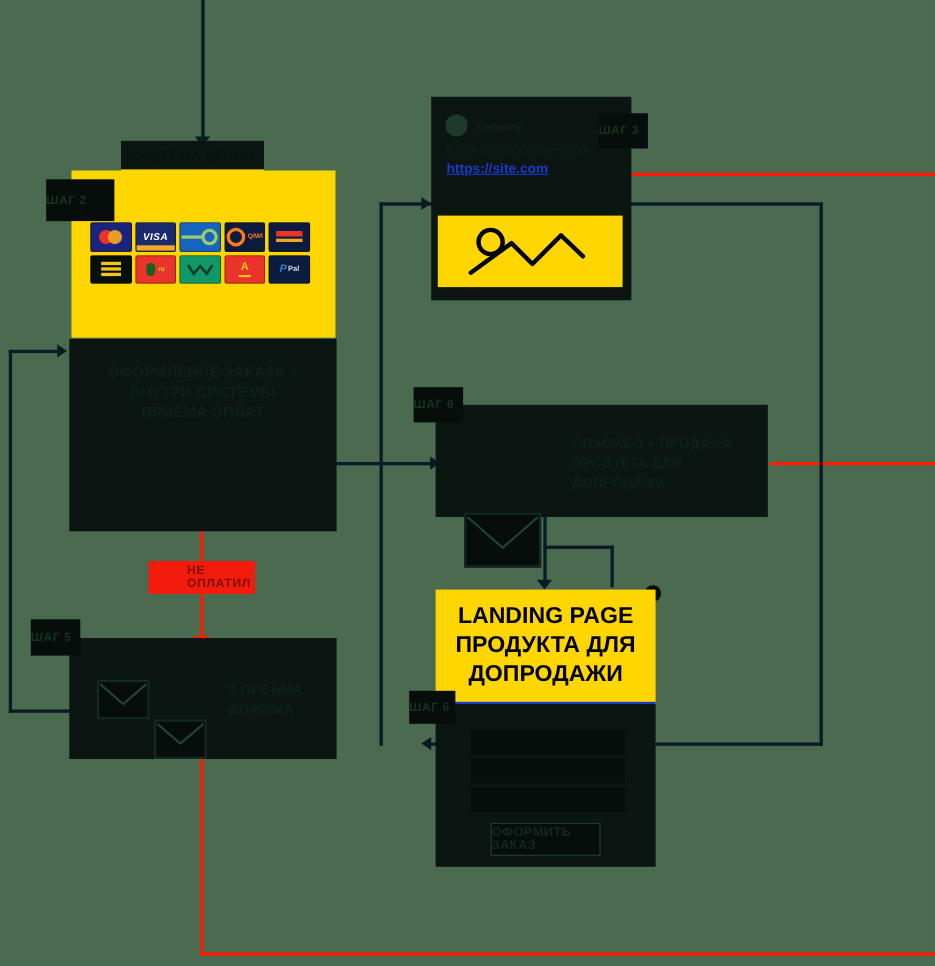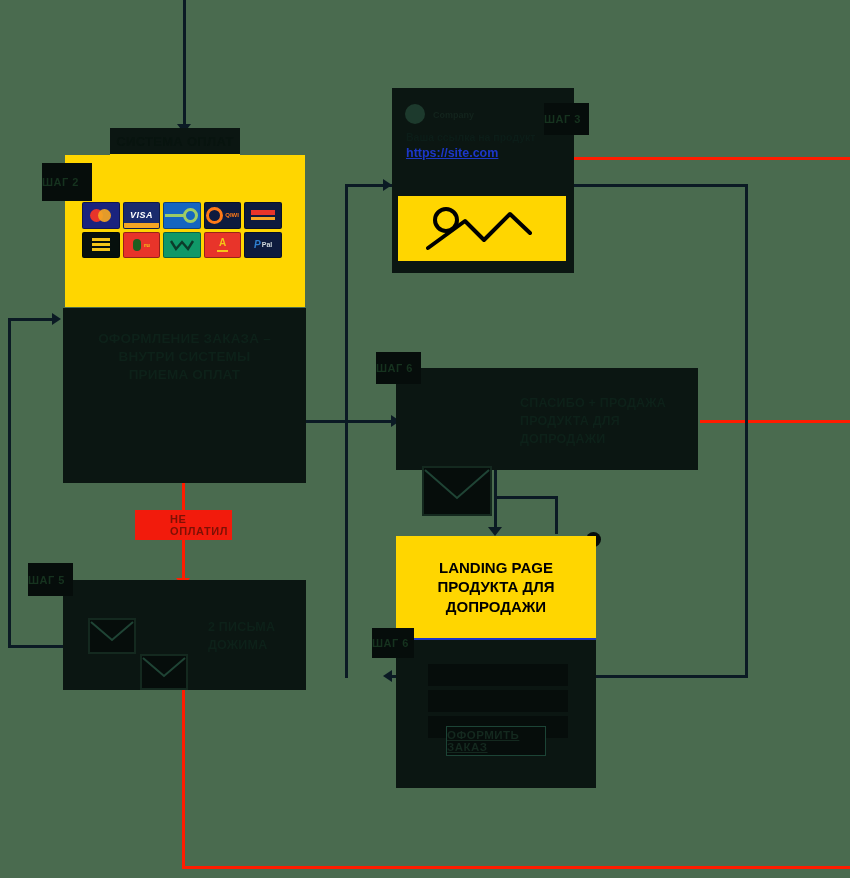--- a/index.html
+++ b/index.html
@@ -18,21 +18,21 @@
   .badge{background:#060d0b;color:#16331f;font-size:11px;font-weight:bold;
          display:flex;align-items:center;letter-spacing:.5px;}
 
   
   .hdr-tab{color:#08140f;font-size:13px;font-weight:bold;letter-spacing:.3px;
            display:flex;align-items:center;justify-content:center;}
   .panel-title{color:#0d2119;font-size:13.5px;font-weight:bold;line-height:1.35;
                text-align:center;letter-spacing:.2px;}
   .panel-title-left{color:#0d2119;font-size:12.5px;font-weight:bold;line-height:1.45;
                text-align:left;letter-spacing:.2px;}
-  .lp-text{color:#000;font-size:15px;font-weight:bold;line-height:1.28;text-align:right;}
+  .lp-text{color:#000;font-size:21px;font-weight:bold;line-height:1.28;text-align:right;}
   .red-text{color:#7d1105;font-size:11px;font-weight:bold;letter-spacing:.6px;
             display:flex;align-items:center;justify-content:center;padding-left:35px;}
   .btn-dark{background:#060d0b;color:#14291f;font-size:11.5px;font-weight:bold;
             display:flex;align-items:center;justify-content:center;letter-spacing:.5px;}
   .field{background:#060d0b;}
   .link-line1{color:#0c1d18;font-size:10.5px;font-weight:bold;}
   .link-line2{color:#1c37c9;font-size:12.5px;font-weight:bold;text-decoration:underline;}
   .company{color:#13241d;font-size:9px;font-weight:bold;}
 
   
@@ -140,21 +140,21 @@
       <span style="color:#f5c518;font-size:10px;font-weight:bold;line-height:1;">A</span>
       <span style="display:block;width:11px;height:2px;background:#f5c518;margin-top:2px;"></span>
     </div>
 
     <div class="pay" style="background:#0d1b3e;">
       <span style="color:#2f7fd1;font-size:10px;font-weight:bold;font-style:italic;">P</span>
       <span style="color:#cfd8dc;font-size:7px;font-weight:bold;margin-left:1px;">Pal</span>
     </div>
   </div>
 
-  <div class="abs badge" style="left:42px;top:163px;width:50px;height:38px;">
+  <div class="abs badge" style="left:42px;top:163px;width:62px;height:38px;">
     <span>ШАГ 2</span>
   </div>
 
   <div class="abs dark" style="left:63px;top:308px;width:243px;height:175px;">
     <div class="panel-title" style="padding:22px 24px 0 24px;">ОФОРМЛЕНИЕ ЗАКАЗА – ВНУТРИ СИСТЕМЫ ПРИЕМА ОПЛАТ</div>
   </div>
 
   <div class="abs red red-text" style="left:135px;top:510px;width:97px;height:30px;">
     <span>НЕ ОПЛАТИЛ</span>
   </div>
@@ -214,17 +214,17 @@
 
   <div class="abs dark" style="left:396px;top:640px;width:200px;height:148px;"></div>
   <div class="abs badge" style="left:372px;top:628px;width:42px;height:30px;">
     <span>ШАГ 6</span>
   </div>
 
   <div class="abs field" style="left:428px;top:664px;width:140px;height:22px;"></div>
   <div class="abs field" style="left:428px;top:690px;width:140px;height:22px;"></div>
   <div class="abs field" style="left:428px;top:716px;width:140px;height:22px;"></div>
 
-  <div class="abs btn-dark" style="left:446px;top:726px;width:100px;height:30px;border:1px solid #1c4436;text-decoration:underline;">
+  <div class="abs btn-dark" style="left:446px;top:748px;width:100px;height:30px;border:1px solid #1c4436;">
     <span>ОФОРМИТЬ ЗАКАЗ</span>
   </div>
 
 </div>
 
 </body></html>

